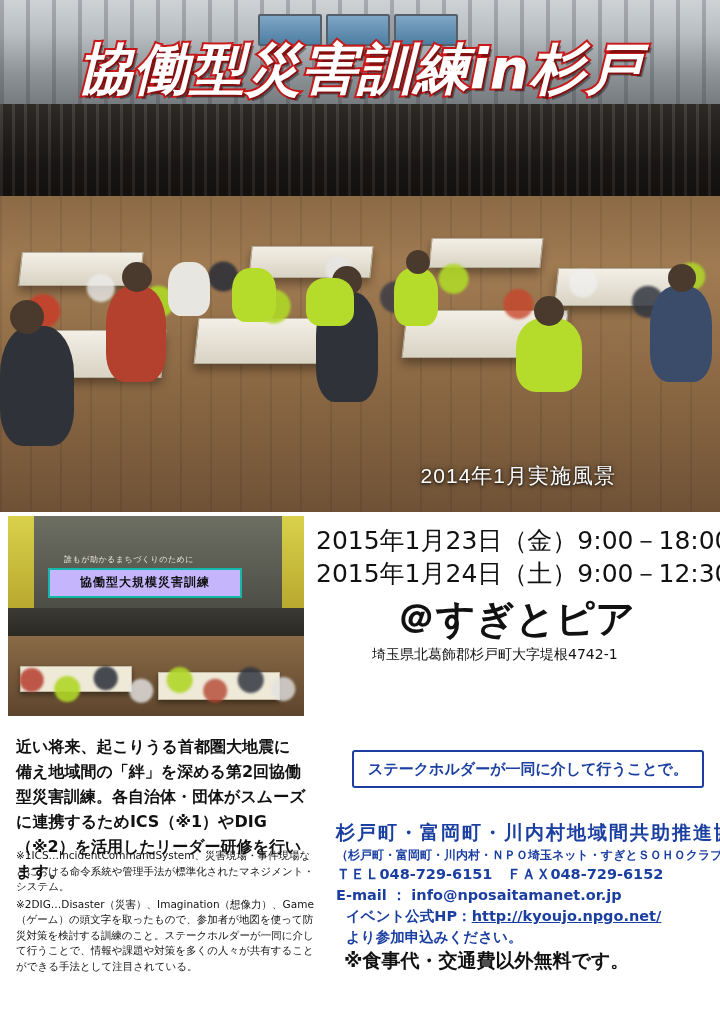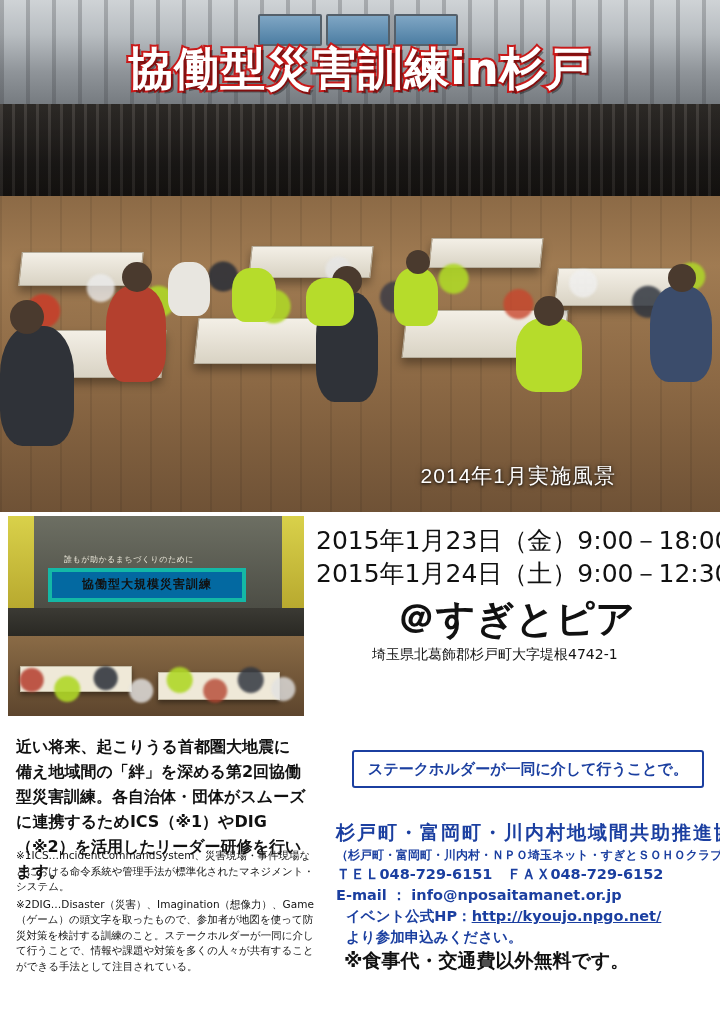--- a/index.html
+++ b/index.html
@@ -118,47 +118,48 @@
     left: 0; top: 36px;
     width: 720px;
     height: 70px;
     text-align: center;
     pointer-events: none;
   }
   .title-text {
     display: inline-block;
     font-family: "DejaVu Sans", sans-serif;
     font-weight: bold;
-    font-size: 45px;
+    font-size: 55px;
     line-height: 66px;
     color: #ffffff;
     letter-spacing: 1px;
     -webkit-text-stroke: 4px #c81a1a;
     paint-order: stroke fill;
     text-shadow:
       3px 3px 0 rgba(0,0,0,.35);
     white-space: nowrap;
+    font-style: italic;
   }
 
   
   .photo2 {
     position: absolute;
     left: 8px; top: 516px;
     width: 296px; height: 200px;
     overflow: hidden;
     background: #2b2a28;
   }
   .p2-wall {
     position: absolute; left:0; top:0; width: 296px; height: 96px;
     background: linear-gradient(180deg,#6d6f63 0%, #4b4c44 100%);
   }
   .p2-banner {
     position: absolute; left: 40px; top: 52px; width: 190px; height: 26px;
-    background: #0369a1;
-    border: 4px solid #14b8a6;
+    background: #c4b5fd;
+    border: 2px solid #14b8a6;
     color: #111;
     font-size: 12px;
     font-weight: bold;
     text-align: center;
     line-height: 24px;
     letter-spacing: 1px;
     white-space: nowrap;
     overflow: hidden;
   }
   .p2-banner-sub {

